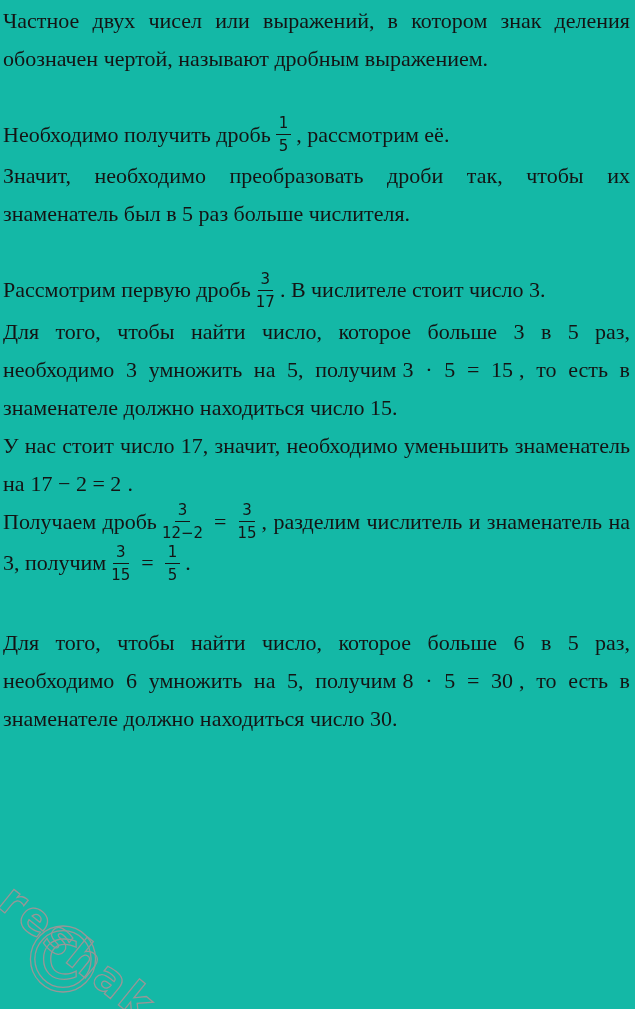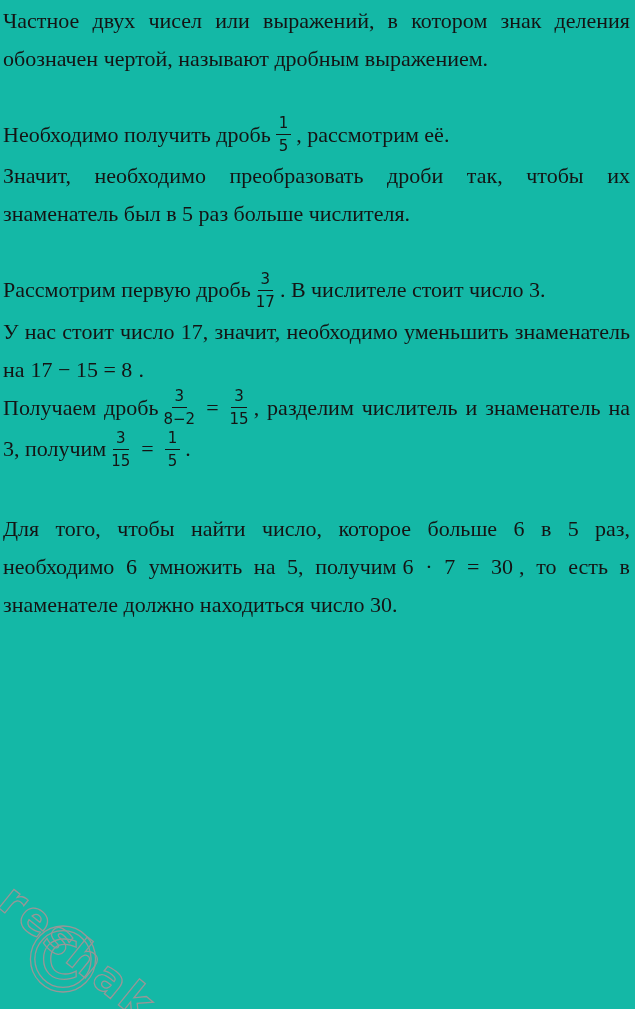--- a/index.html
+++ b/index.html
@@ -100,35 +100,36 @@
             <span class="num">1</span>
             <span class="den">5</span>
           </span>, рассмотрим её.</p>
         <p>Значит, необходимо преобразовать дроби так, чтобы их знаменатель был в 5 раз больше числителя.</p>
       </div>
       <div class="group">
         <p>Рассмотрим первую дробь<span class="frac">
             <span class="num">3</span>
             <span class="den">17</span>
           </span>. В числителе стоит число 3.</p>
-        <p>У нас стоит число 17, значит, необходимо уменьшить знаменатель на<span class="math">17 − 15 = 8</span>.</p>
+        <p>Для того, чтобы найти число, которое больше 3 в 5 раз, необходимо 3 умножить на 5, получим<span class="math">3 · 5 = 15</span>, то есть в знаменателе должно находиться число 15.</p>
+        <p>У нас стоит число 17, значит, необходимо уменьшить знаменатель на<span class="math">17 − 2 = 2</span>.</p>
         <p>Получаем дробь<span class="frac">
             <span class="num">3</span>
-            <span class="den">8−2</span>
+            <span class="den">12−2</span>
           </span><span class="math">=</span><span class="frac">
             <span class="num">3</span>
             <span class="den">15</span>
           </span>, разделим числитель и знаменатель на 3, получим<span class="frac">
             <span class="num">3</span>
             <span class="den">15</span>
           </span><span class="math">=</span><span class="frac">
             <span class="num">1</span>
             <span class="den">5</span>
           </span>.</p>
       </div>
       <div class="group">
-        <p>Для того, чтобы найти число, которое больше 6 в 5 раз, необходимо 6 умножить на 5, получим<span class="math">6 · 7 = 30</span>, то есть в знаменателе должно находиться число 30.</p>
+        <p>Для того, чтобы найти число, которое больше 6 в 5 раз, необходимо 6 умножить на 5, получим<span class="math">8 · 5 = 30</span>, то есть в знаменателе должно находиться число 30.</p>
       </div>
     </div>
 
   <span class="wm wm-copy">©</span>
   <span class="wm wm-text">reshak.ru</span>
 </div>
 
 </body></html>

